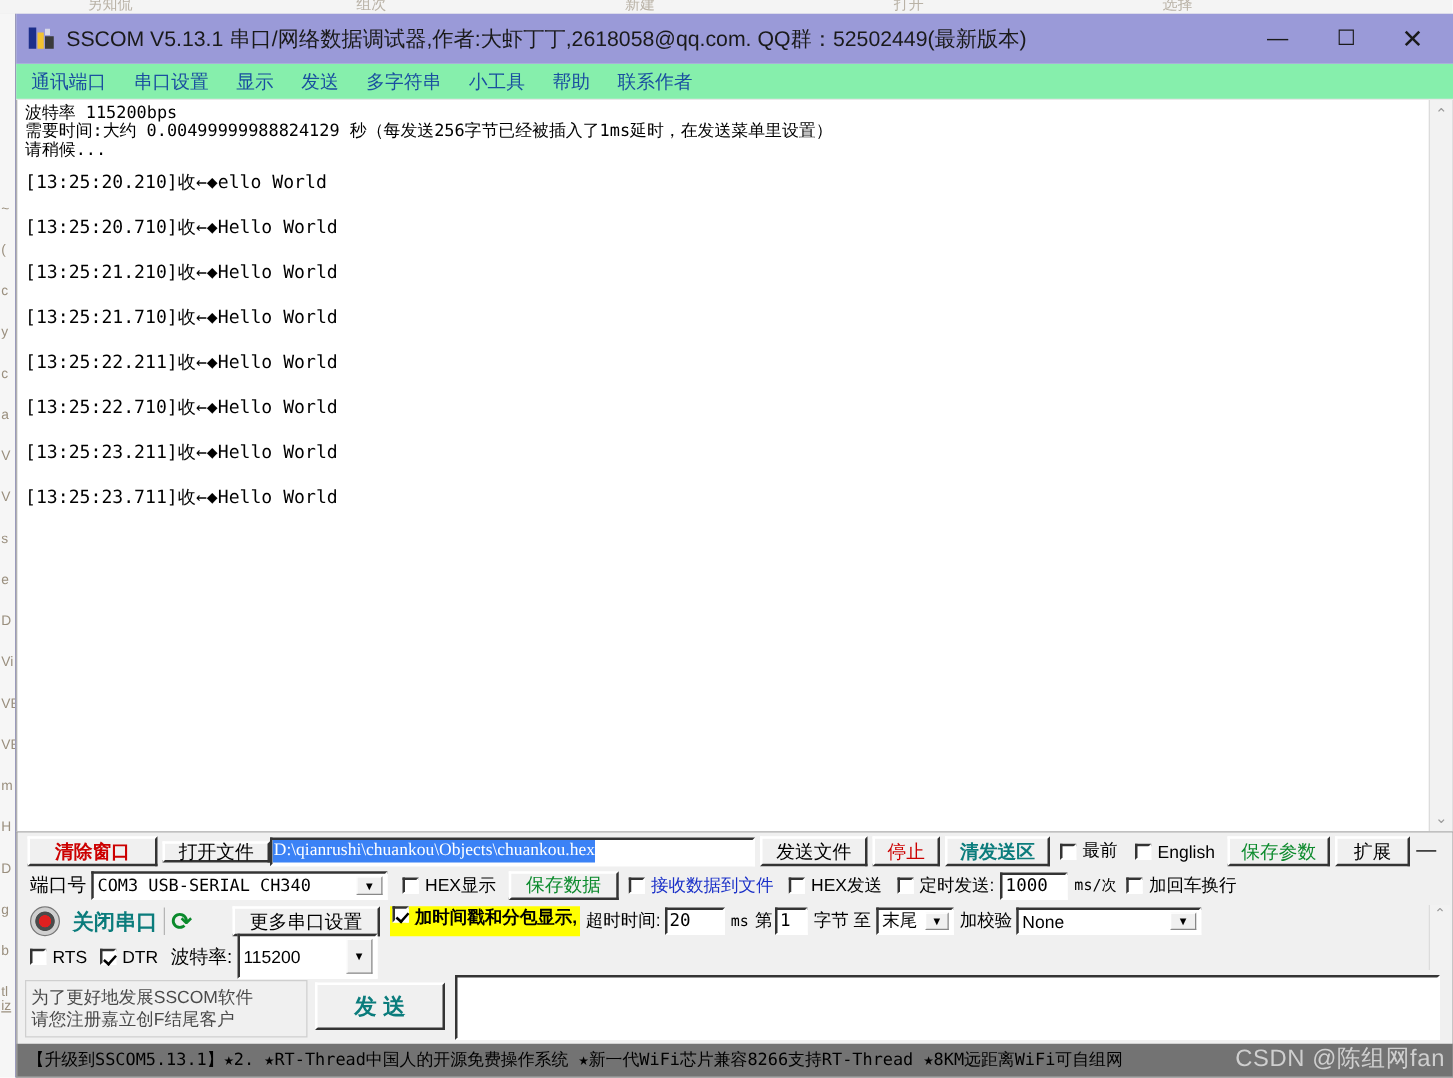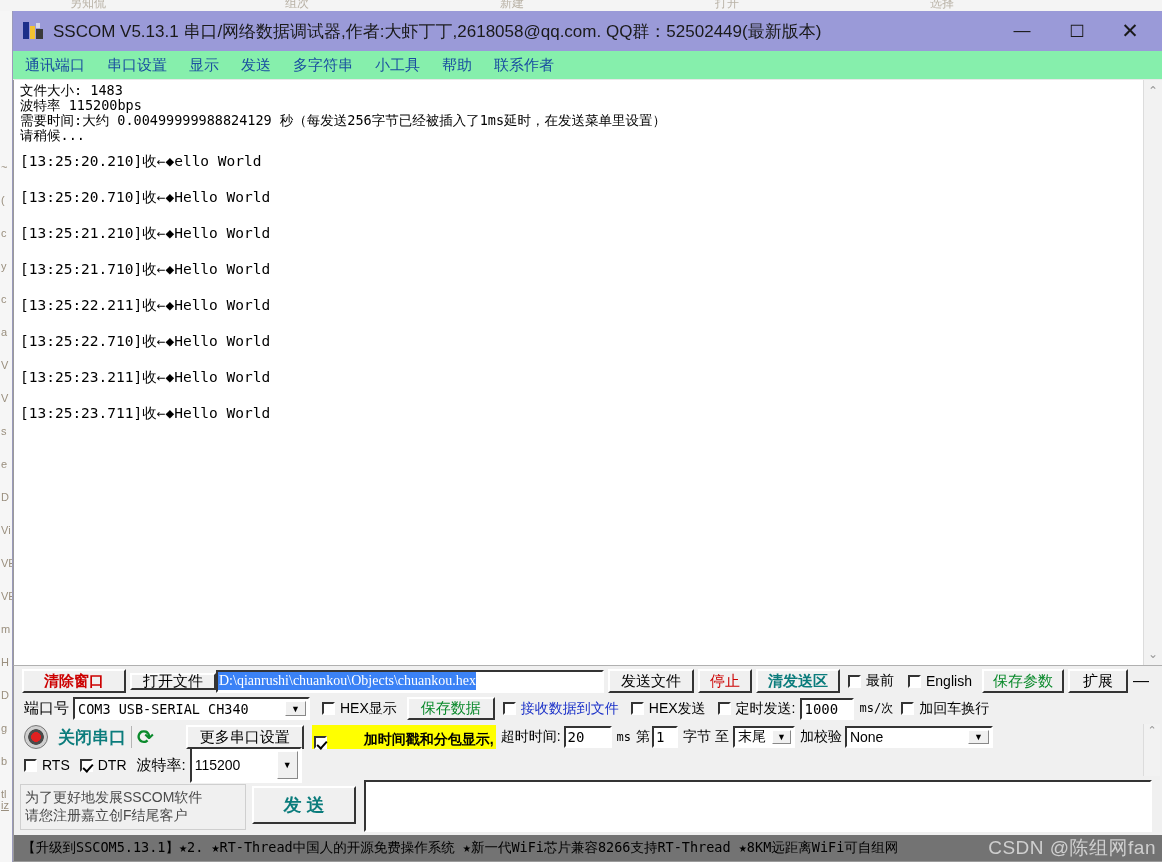--- a/index.html
+++ b/index.html
@@ -218,21 +218,20 @@
     <span class="menuitem">显示</span>
     <span class="menuitem">发送</span>
     <span class="menuitem">多字符串</span>
     <span class="menuitem">小工具</span>
     <span class="menuitem">帮助</span>
     <span class="menuitem">联系作者</span>
   </div>
 
   <div id="term-wrap">
     <div id="term">
-      <div class="hdrline">文件大小: 1483</div>
       <div class="hdrline">波特率 115200bps</div>
       <div class="hdrline">需要时间:大约 0.00499999988824129 秒（每发送256字节已经被插入了1ms延时，在发送菜单里设置）</div>
       <div class="hdrline">请稍候...</div>
       <div id="loglines">
           <div class="logline">[13:25:20.210]收←◆ello World</div>
           <div class="logline">[13:25:20.710]收←◆Hello World</div>
           <div class="logline">[13:25:21.210]收←◆Hello World</div>
           <div class="logline">[13:25:21.710]收←◆Hello World</div>
           <div class="logline">[13:25:22.211]收←◆Hello World</div>
           <div class="logline">[13:25:22.710]收←◆Hello World</div>
@@ -303,21 +302,21 @@
 
     <div class="row" id="row3">
       <div style="width:22px;height:22px;border-radius:50%;background:radial-gradient(circle at 50% 50%,#e02020 0 30%,#4a4a4a 33% 48%,#cfcfcf 52% 100%);border:1px solid #777;margin-left:4px;flex:0 0 22px;"></div>
       <div style="width:10px"></div>
       <span class="teal" style="font-size:17px;font-weight:bold;white-space:nowrap;">关闭串口</span>
       <div class="sep"></div>
       <span class="green" style="font-size:20px;font-weight:bold;">⟳</span>
       <div style="width:32px"></div>
       <div class="btn3d" style="width:118px;height:24px;">更多串口设置</div>
       <div style="width:8px"></div>
-      <div class="hl-yellow" style="display:flex;align-items:flex-end;height:24px;padding:0 2px;gap:32px;">
+      <div class="hl-yellow" style="display:flex;align-items:flex-start;height:24px;padding:0 2px;">
         <div class="cbx on"></div>
         <span class="lbl" style="font-weight:bold;">加时间戳和分包显示,</span>
       </div>
       <span class="lbl">超时时间:</span>
       <div class="fld" style="width:48px;height:22px;margin-left:3px;font-family:'DejaVu Sans Mono','Liberation Mono',monospace;">20</div>
       <span class="lbl" style="font-family:'DejaVu Sans Mono','Liberation Mono',monospace;font-size:12px;">ms</span>
       <span class="lbl">第</span>
       <div class="fld" style="width:26px;height:22px;margin-left:2px;font-family:'DejaVu Sans Mono','Liberation Mono',monospace;">1</div>
       <span class="lbl">字节 至</span>
       <div class="combo" style="width:62px;height:22px;margin-left:4px;">

